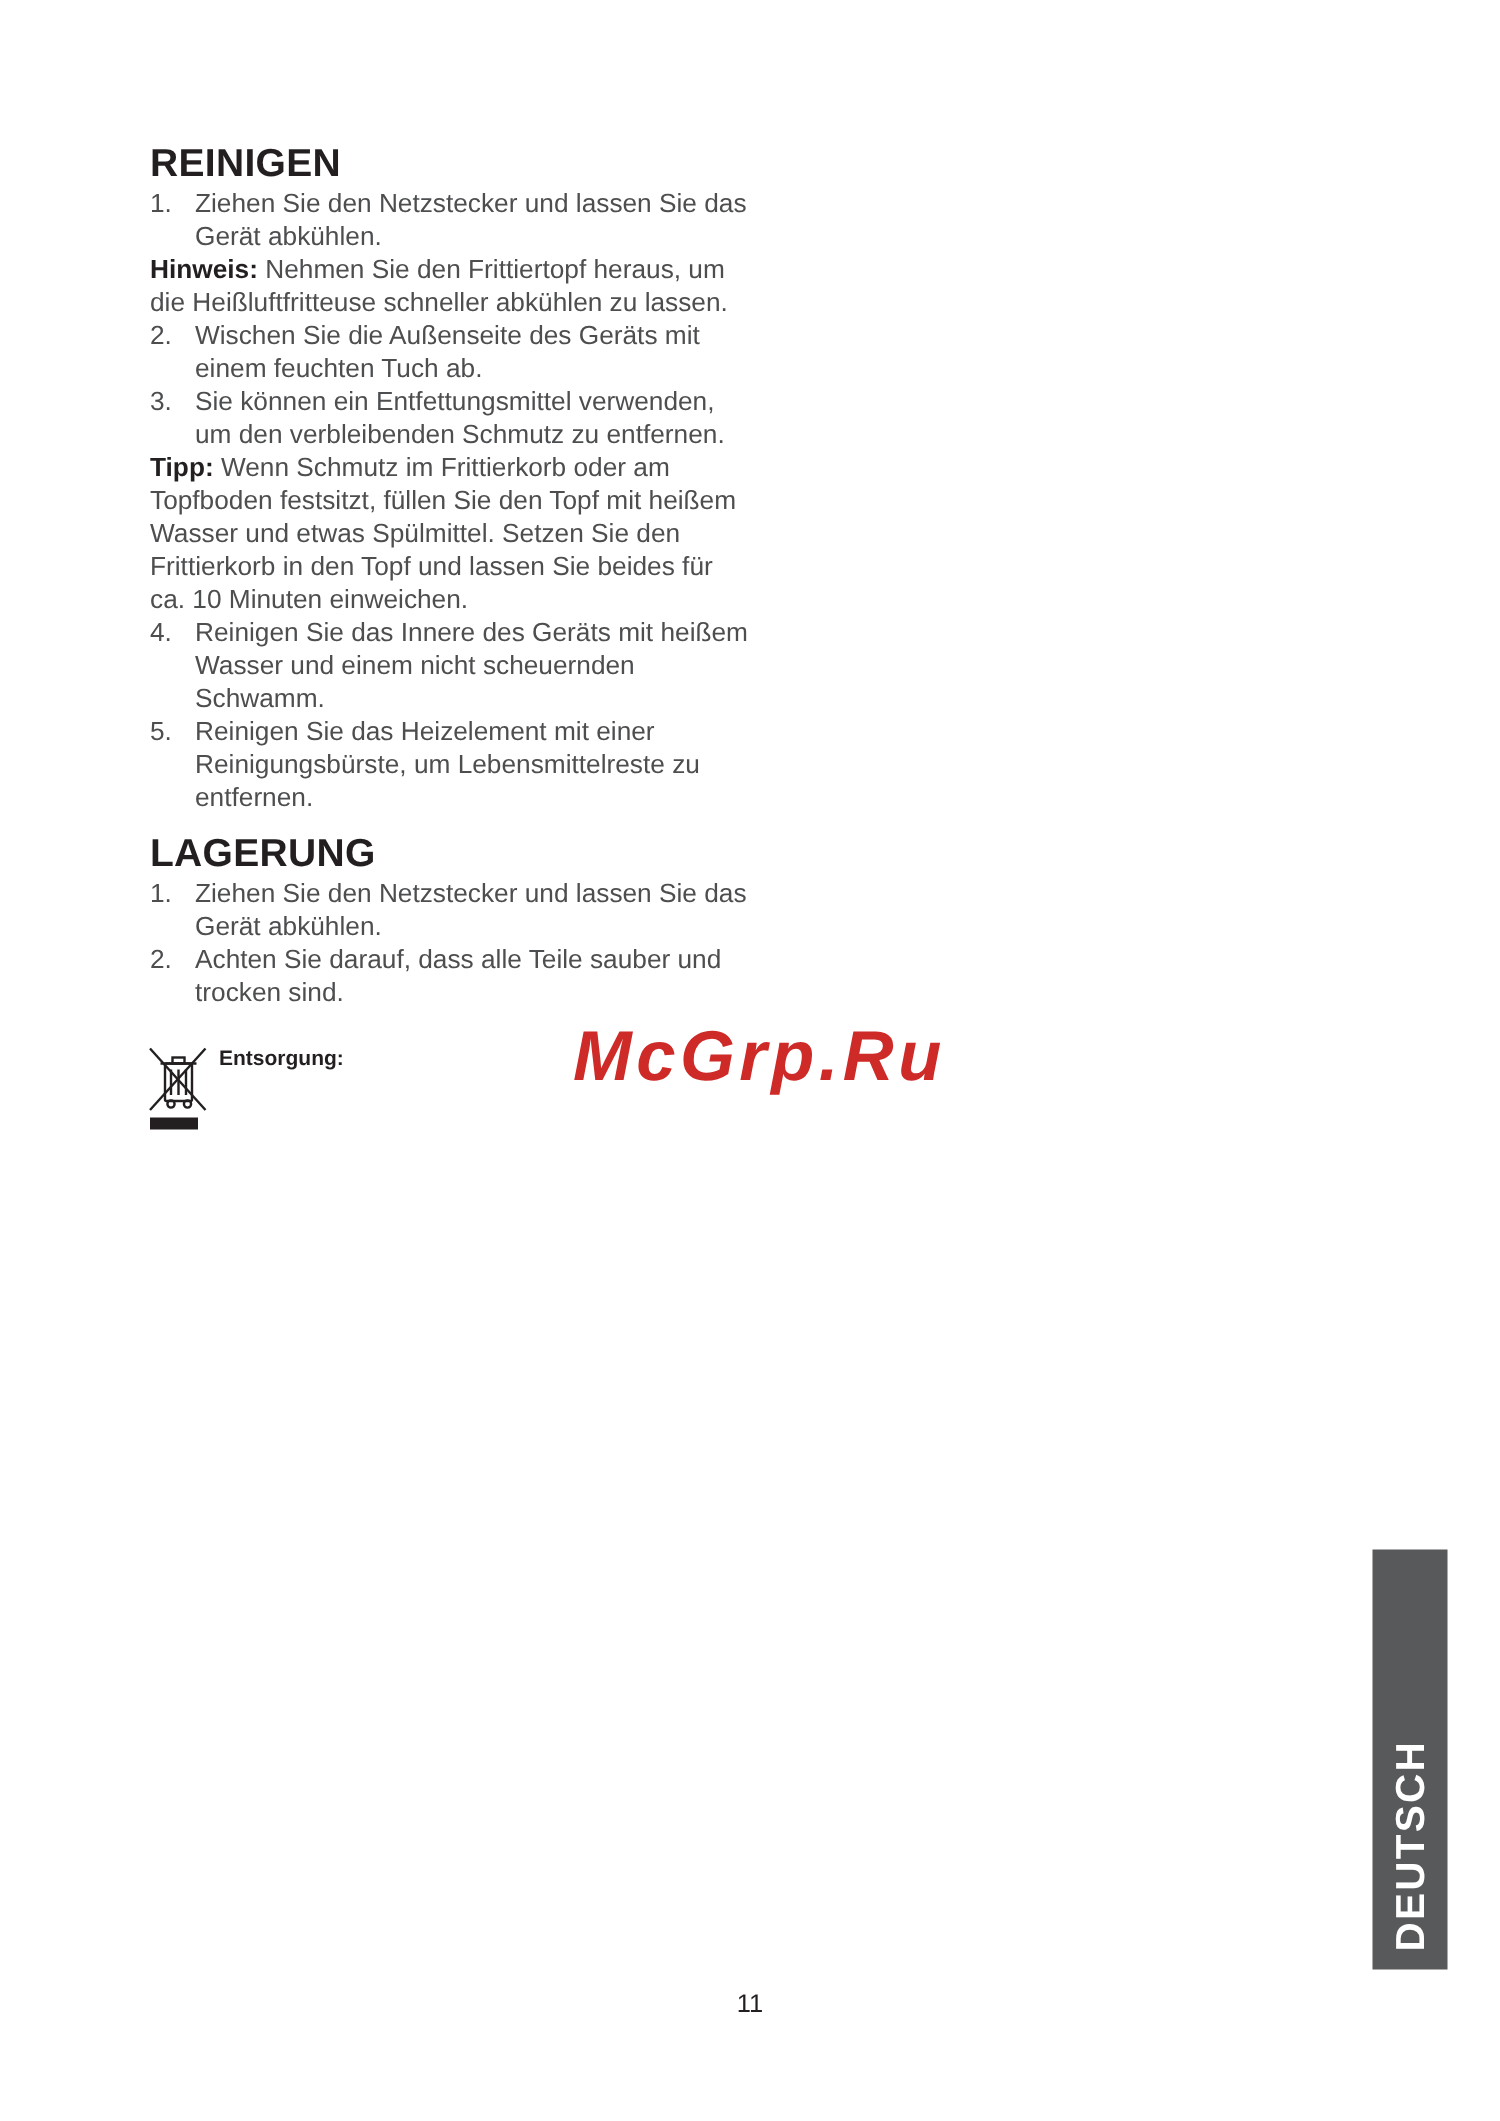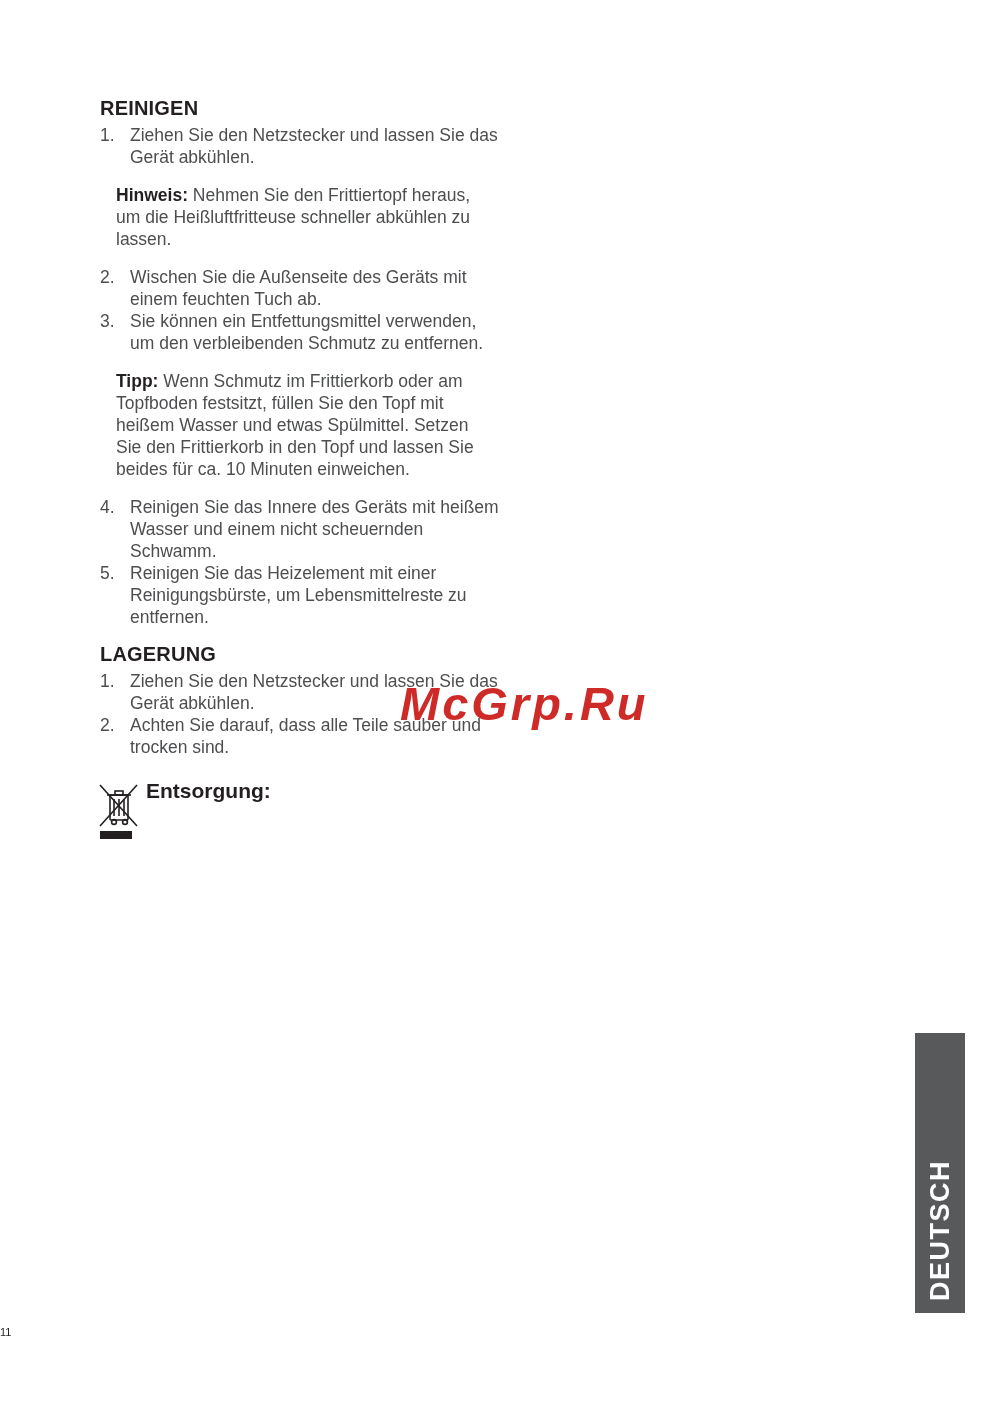--- a/index.html
+++ b/index.html
@@ -12,45 +12,45 @@
   }
   .page{position:relative;width:1000px;height:1414px;background:#fff;}
 
   
   .column{
     position:absolute;left:100px;top:96px;width:400px;
     color:#4d4e50;
     font-size:17.5px;line-height:22px;
   }
   .sec-heading{
-    font-size:20px;line-height:24px;font-weight:bold;color:#231f20;
+    font-size:26px;line-height:24px;font-weight:bold;color:#231f20;
     margin:0 0 4px 0;letter-spacing:0.2px;
   }
   .sec-heading.spaced{margin-top:14px;}
   p.body-par{margin:0;}
   .block{margin-top:7px;}
   .steps{margin:0;padding:0;list-style:none;}
   .step{display:flex;align-items:flex-start;margin:0;}
   .step-num{flex:0 0 30px;}
   .step-text{flex:1;}
   .step-text .cont{margin:0;}
-  .note-par{margin:16px;}
+  .note-par{margin:0;}
   .bold-lead{font-weight:bold;color:#231f20;}
 
   
   .disposal{margin-top:22px;}
   .weee{float:left;width:42px;height:58px;margin:2px 6px 0 -2px;}
   .disposal-heading{
-    font-size:21px;line-height:22px;font-weight:bold;color:#231f20;margin:0;
+    font-size:14px;line-height:22px;font-weight:bold;color:#231f20;margin:0;
   }
   .disposal p{margin:0;}
 
   
   .watermark{
-    position:absolute;left:400px;top:678px;
+    position:absolute;left:382px;top:678px;
     font-size:47px;line-height:52px;
     font-style:italic;font-weight:bold;
     letter-spacing:3px;
     color:#ce2b28;
     z-index:5;
     white-space:nowrap;
   }
 
   
   .side-tab{
@@ -62,21 +62,21 @@
   .side-tab span{
     writing-mode:vertical-rl;
     transform:rotate(180deg);
     color:#ffffff;font-weight:bold;font-size:27px;letter-spacing:1.5px;
     padding-bottom:0;margin-bottom:12px;
   }
 
   
   .page-number{
     position:absolute;left:0;top:1326px;width:1000px;
-    text-align:left;font-size:11px;color:#231f20;
+    text-align:center;font-size:17px;color:#231f20;
   }
 </style>
 </head>
 <body>
 
 <div class="page">
 
   <div class="column">
 
     <h2 class="sec-heading">REINIGEN</h2>

